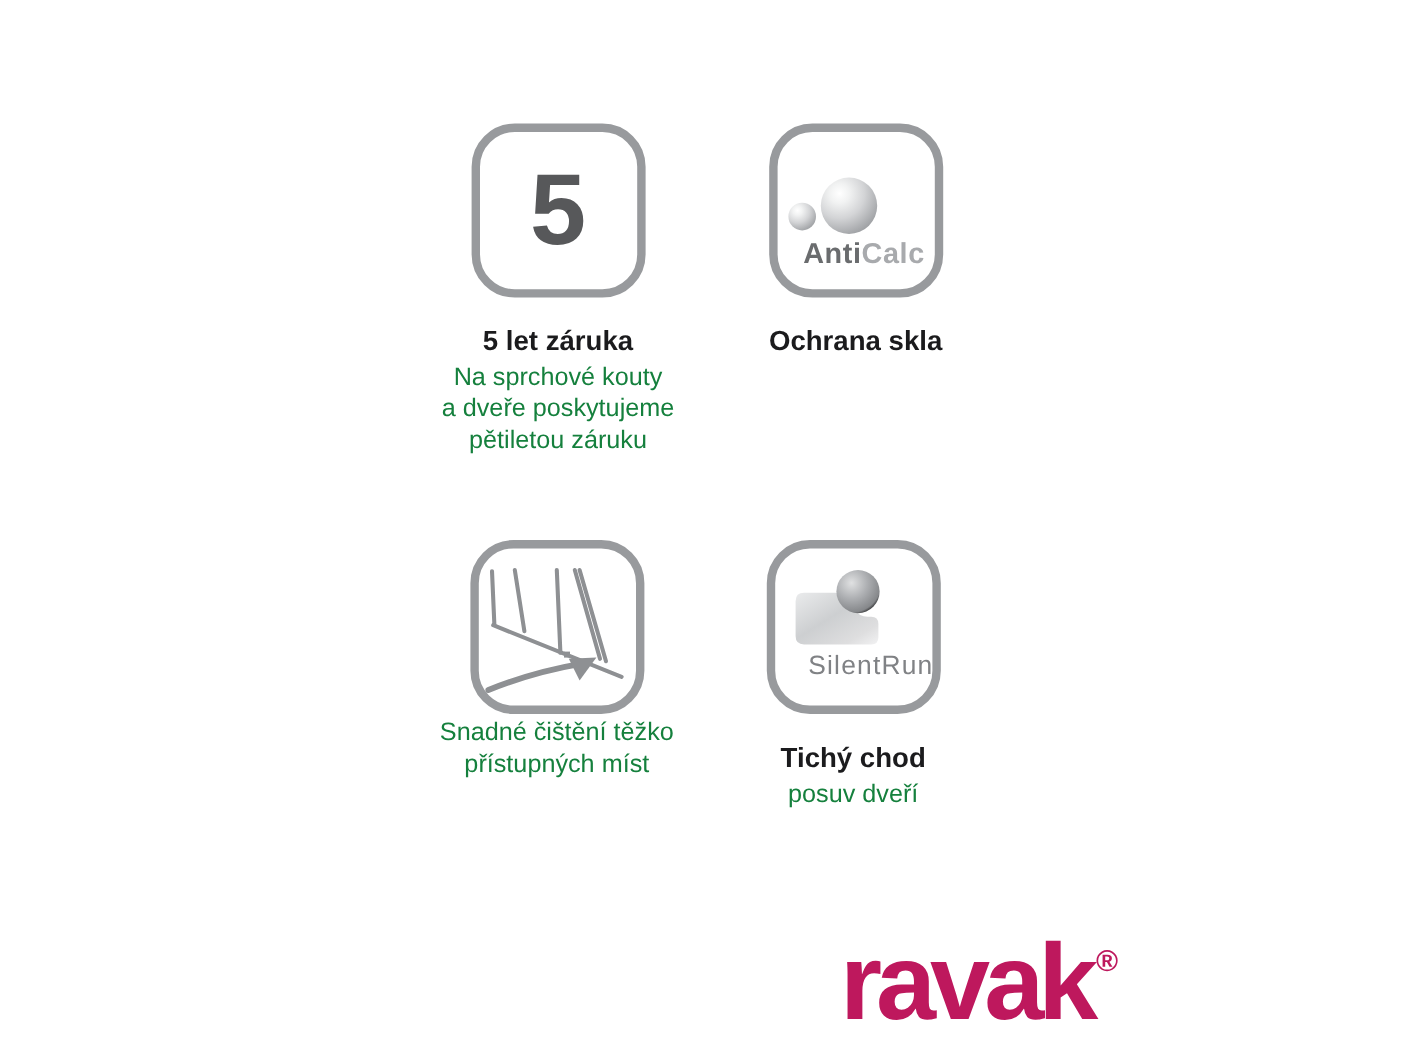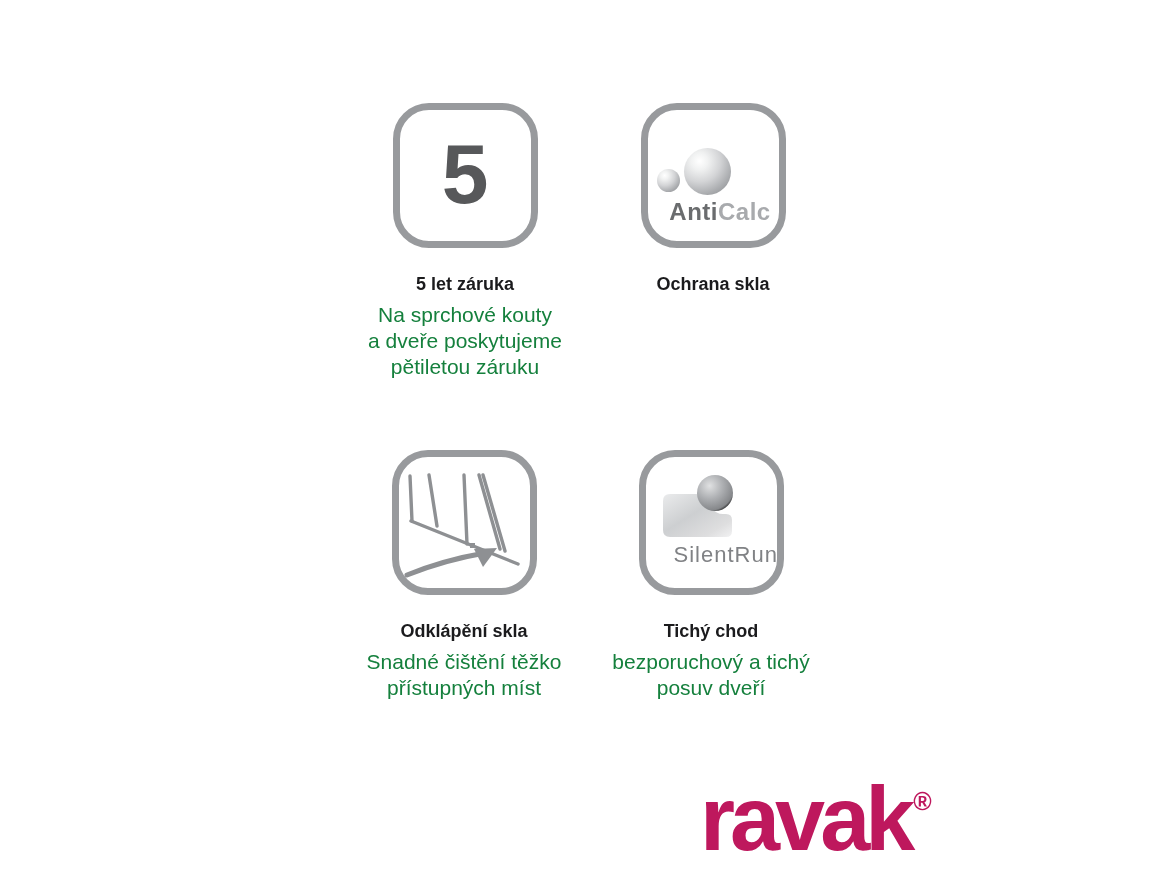--- a/index.html
+++ b/index.html
@@ -13,21 +13,21 @@
   }
   .cell.tl{left:330px;top:103px;}
   .cell.tr{left:578px;top:103px;}
   .cell.bl{left:329px;top:450px;}
   .cell.br{left:576px;top:450px;}
   .badge{
     position:relative;flex:none;width:131px;height:131px;
     border:7px solid #989a9d;border-radius:36px;background:#ffffff;
   }
   .feat-title{
-    margin-top:21px;font-size:18px;line-height:30px;font-weight:bold;
+    margin-top:21px;font-size:23px;line-height:30px;font-weight:bold;
     color:#1b1b1d;white-space:nowrap;text-align:right;
   }
   .feat-line{font-size:21px;line-height:26px;color:#15803d;white-space:nowrap;}
   .feat-lines{margin-top:3px;}
 
   
   .num5{
     position:absolute;inset:0;display:flex;align-items:center;justify-content:center;
     font-size:84px;font-weight:bold;color:#57585a;padding-bottom:2px;
   }
@@ -99,21 +99,20 @@
           <path d="M65,18 L68,87"></path>
           <path d="M80,18 L101,92"></path>
           <path d="M84,18 L106,94"></path>
         </g>
         <rect x="71" y="86" width="5" height="5" fill="#8e9093"></rect>
         <rect x="89" y="93" width="5" height="5" fill="#8e9093"></rect>
         <path d="M8,118 Q45,103 86,96" stroke="#8e9093" stroke-width="5" fill="none" stroke-linecap="round"></path>
         <polygon points="98,91 75,92 84,110" fill="#8e9093"></polygon>
       </svg>
     </div>
-    <div class="feat-title">Odklápění skla</div>
     <div class="feat-lines">
       <div class="feat-line">Snadné čištění těžko</div>
       <div class="feat-line">přístupných míst</div>
     </div>
   </div>
 
   <div class="cell br">
     <div class="badge">
       <svg viewBox="0 0 131 131">
         <defs>
@@ -130,20 +129,19 @@
             <stop offset="1" stop-color="#93959"></stop>
           </radialGradient>
         </defs>
         <path d="M24,37 H50 Q57,37 61,43 L66,51 Q70,57 77,57 H80 Q86,57 86,63 V74 Q86,80 80,80 H24 Q17,80 17,73 V44 Q17,37 24,37 Z" fill="url(#srBlock)"></path>
         <circle cx="69" cy="36" r="18" fill="url(#srBall)"></circle>
       </svg>
       <div class="silentrun-label">SilentRun</div>
     </div>
     <div class="feat-title">Tichý chod</div>
     <div class="feat-lines">
-      <div class="feat-line">bezporuchový a tichý</div>
       <div class="feat-line">posuv dveří</div>
     </div>
   </div>
 
   <div class="logo"><span>ravak</span><span class="reg">®</span></div>
 
 </div>
 
 </body></html>

